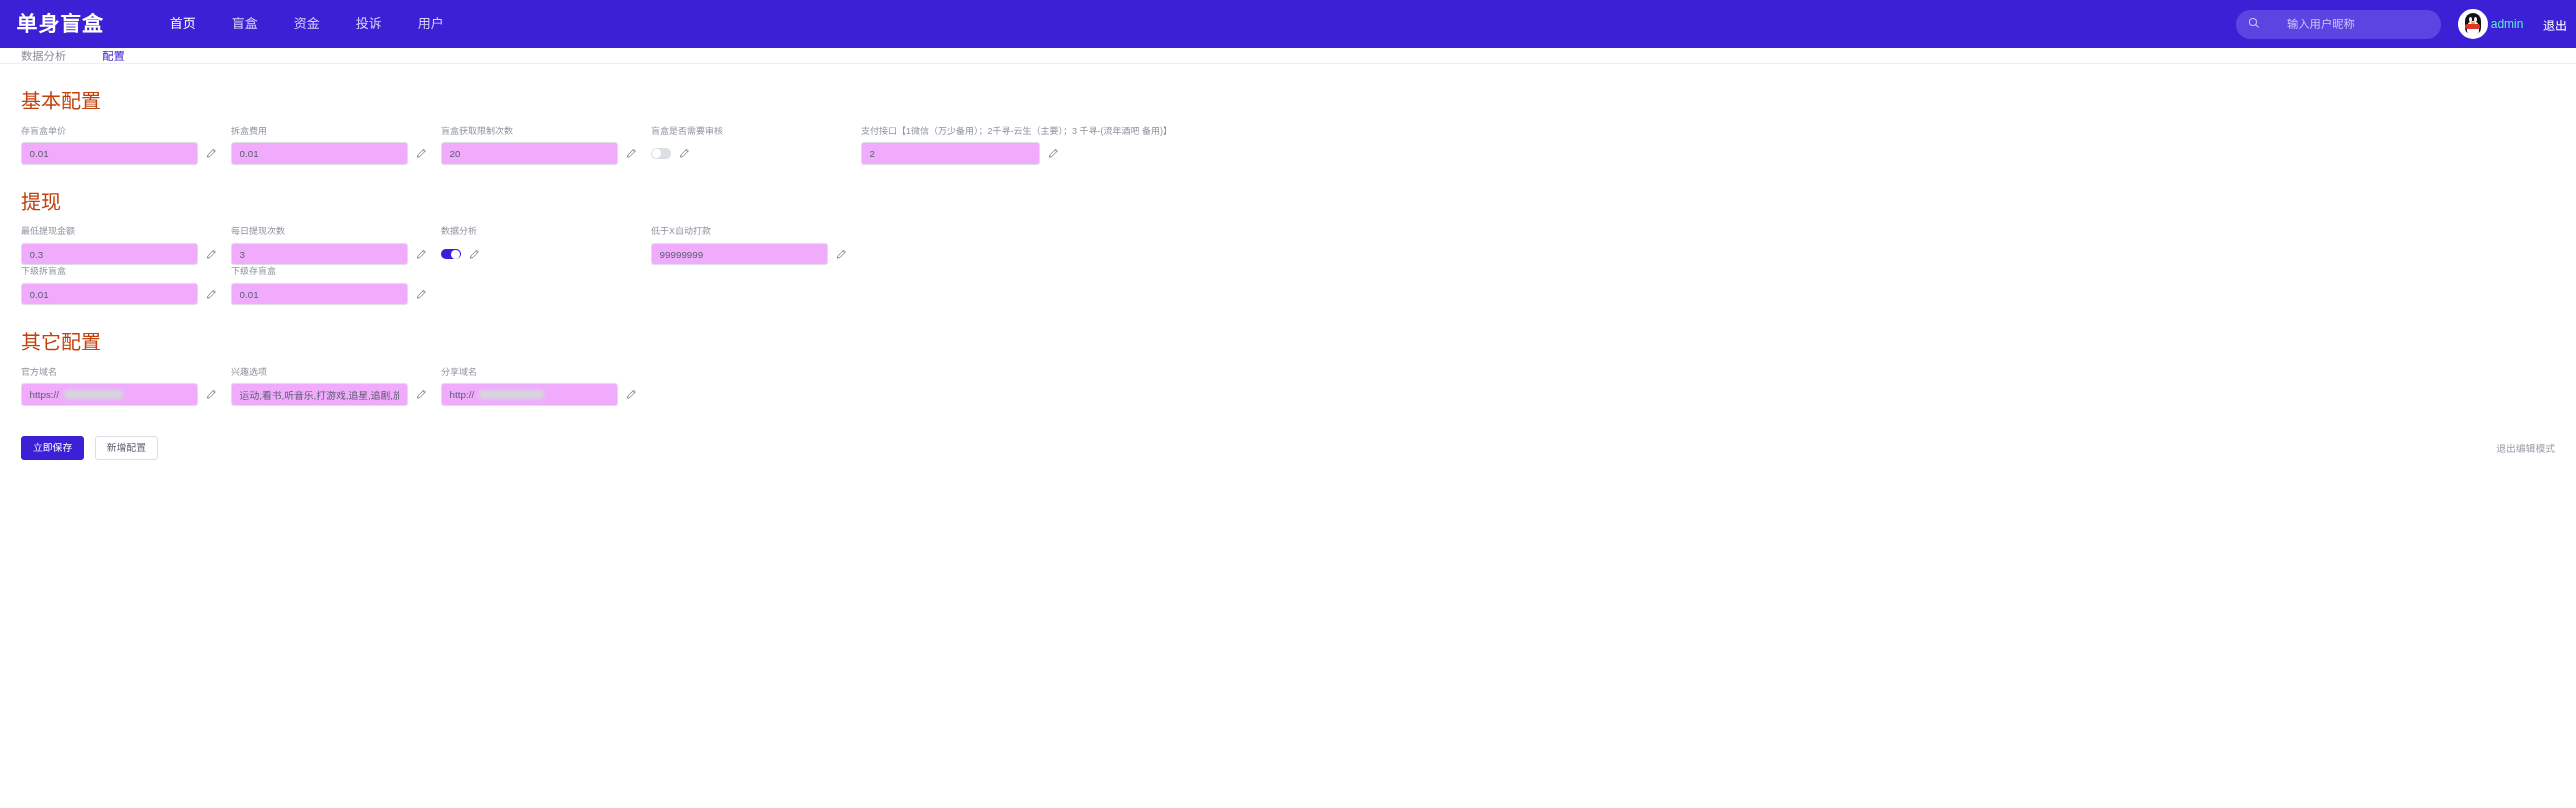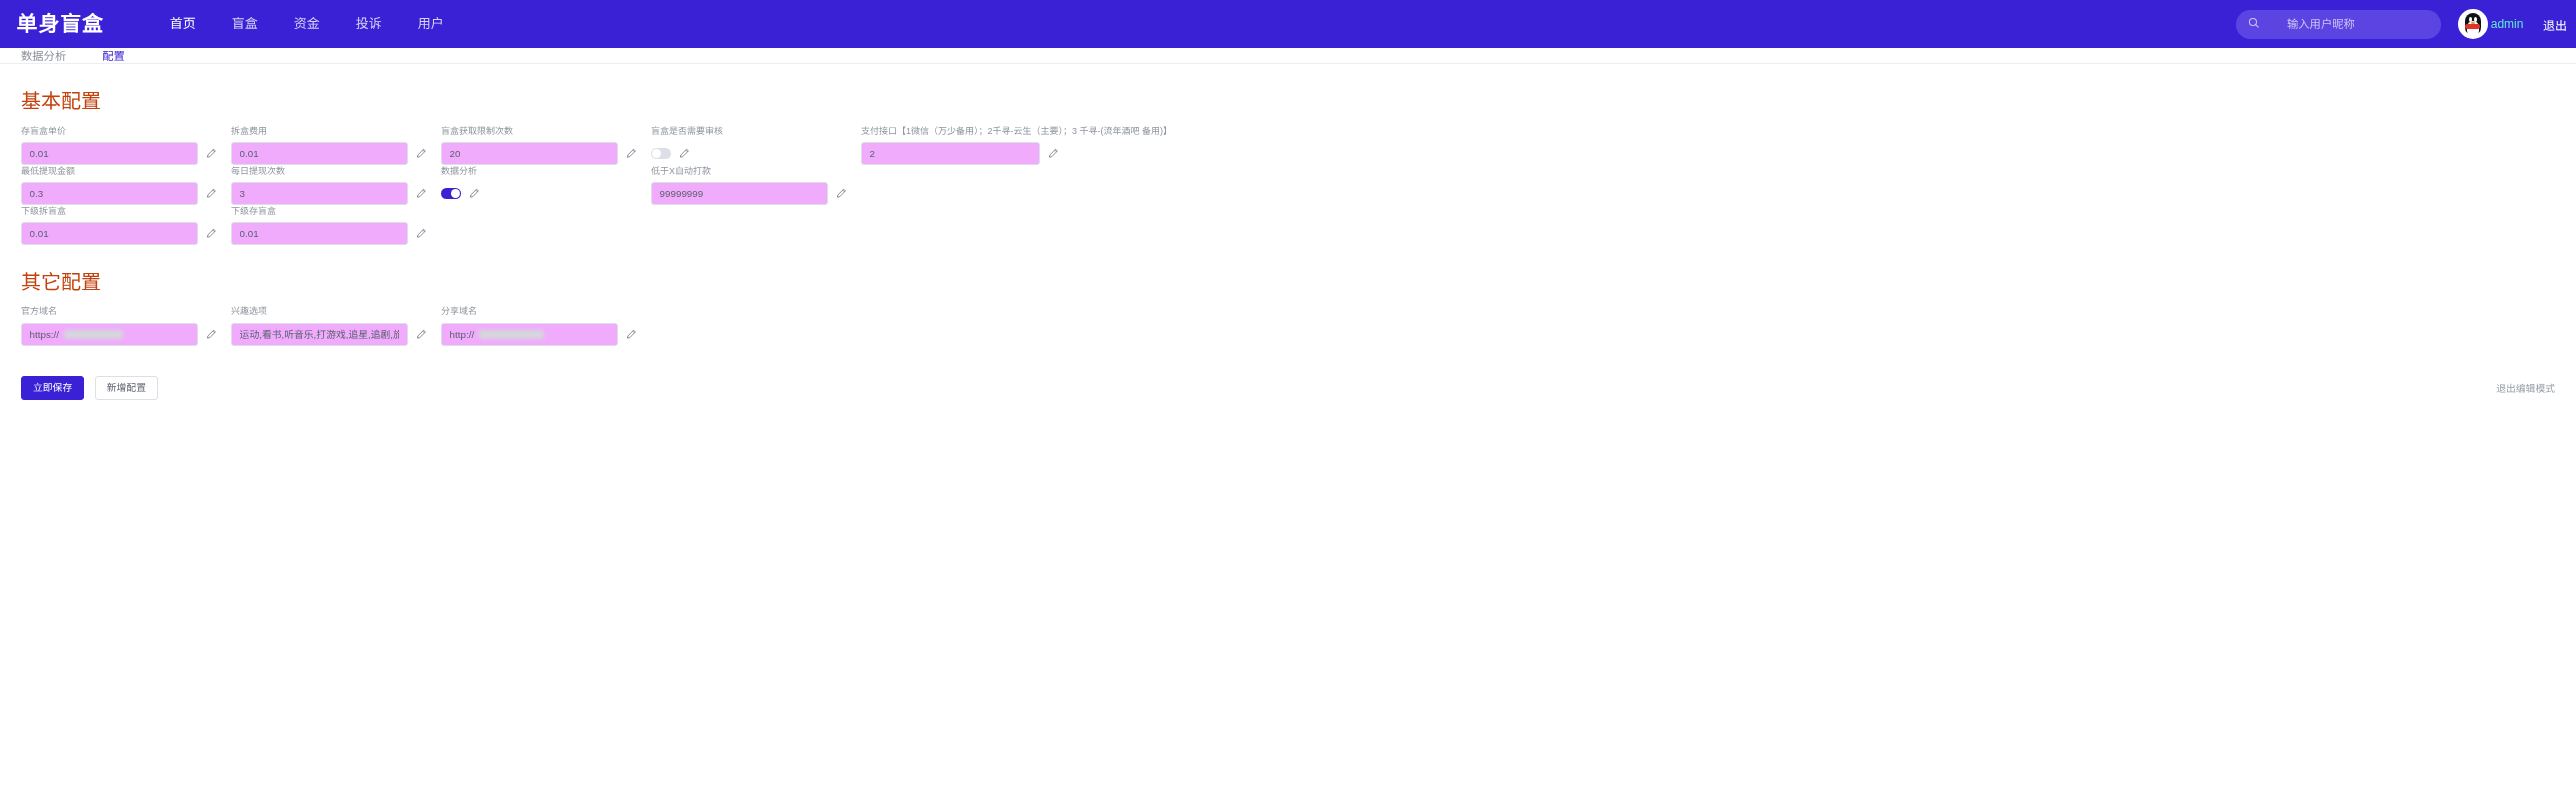--- a/index.html
+++ b/index.html
@@ -389,20 +389,21 @@
           <svg width="10.6" height="10.6" viewBox="0 0 16 16" fill="none" stroke="#5b6070" stroke-width="1.1">
             <path d="M11.5 1.8l2.7 2.7-8.6 8.6-3.4.7.7-3.4z"></path>
             <path d="M10.2 3.1l2.7 2.7"></path>
           </svg>
         </span>
       </div>
     </div>
 
   </div>
 
+  <div class="section-title">提现</div>
   <div class="form-row">
 
     <div class="field">
       <div class="field-label">最低提现金额</div>
       <div class="field-ctl">
         <input class="inp" type="text" value="0.3" style="">
         <span class="pencil">
           <svg width="10.6" height="10.6" viewBox="0 0 16 16" fill="none" stroke="#5b6070" stroke-width="1.1">
             <path d="M11.5 1.8l2.7 2.7-8.6 8.6-3.4.7.7-3.4z"></path>
             <path d="M10.2 3.1l2.7 2.7"></path>

